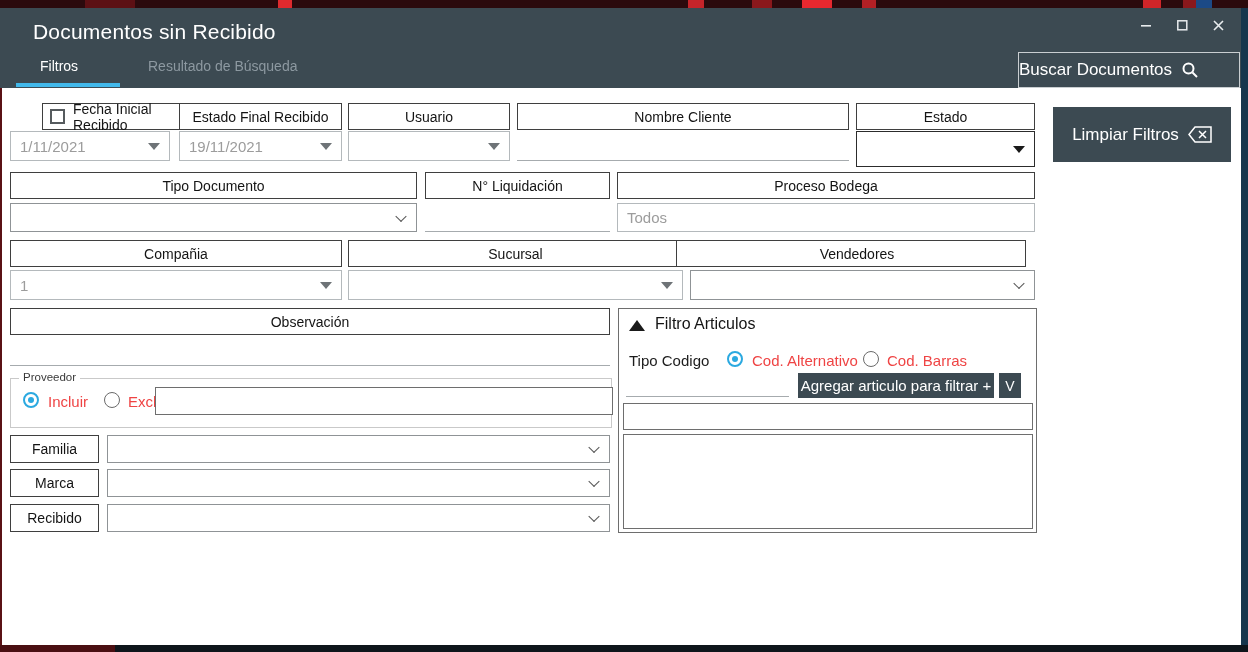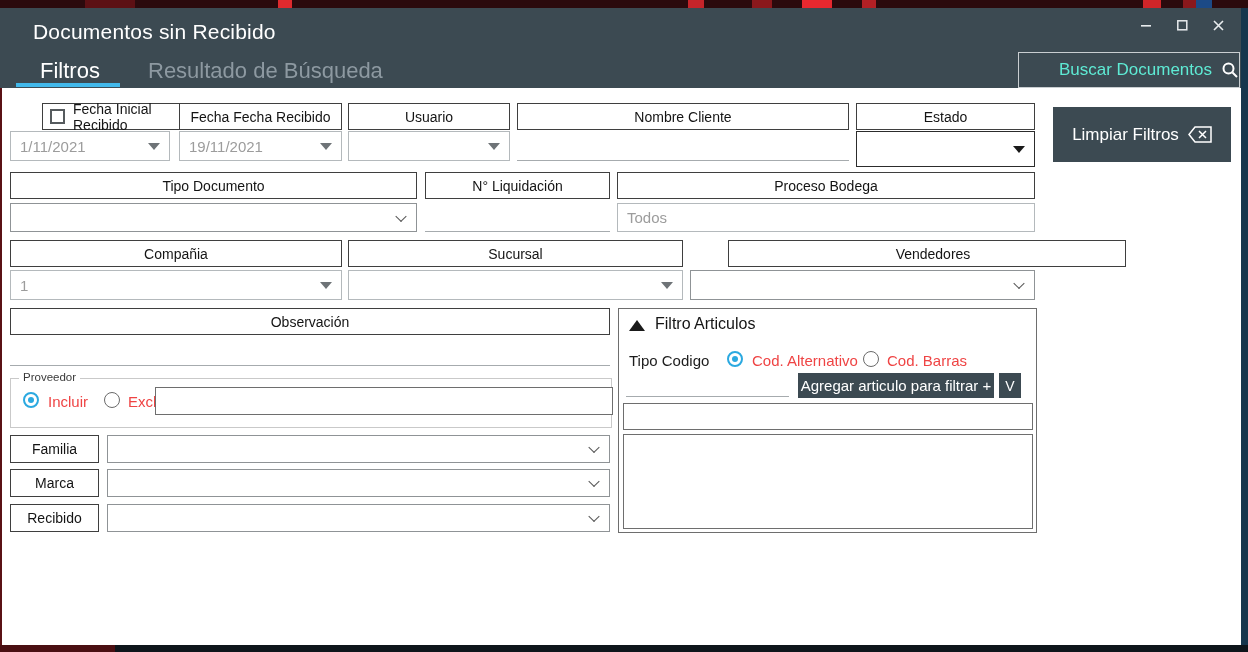--- a/index.html
+++ b/index.html
@@ -6,24 +6,24 @@
   *{box-sizing:border-box;font-family:"Liberation Sans","DejaVu Sans",sans-serif;}
   .screen{position:relative;width:1248px;height:652px;background:#fff;overflow:hidden;}
 
   
   .desktop-strip{position:absolute;left:0;top:0;width:1248px;height:8px;background:#2b0a0d;}
   .desktop-strip .seg{position:absolute;top:0;height:8px;}
   .titlebar{position:absolute;left:0;top:8px;width:1241px;height:80px;background:#3c4a52;}
   .win-title{position:absolute;left:33px;top:12px;font-size:21px;color:#fff;letter-spacing:.2px;}
   .win-controls{position:absolute;right:12px;top:6px;display:flex;gap:14px;align-items:center;}
   .win-btn{width:22px;height:22px;display:flex;align-items:center;justify-content:center;color:#e8ecee;cursor:default;}
-  .tab{position:absolute;top:50px;font-size:22px;color:#8d99a1;}
+  .tab{position:absolute;top:50px;font-size:14px;color:#8d99a1;}
   .tab.active{color:#fff;}
   .tab-underline{position:absolute;left:16px;top:75px;width:104px;height:4px;background:#41b8ea;}
-  .buscar-btn{position:absolute;left:1018px;top:44px;width:222px;height:36px;background:#3c4a52;border:1px solid #c9ced1;color:#5eead4;font-size:17px;display:flex;align-items:center;justify-content:flex-end;gap:9px;}
+  .buscar-btn{position:absolute;left:1018px;top:44px;width:222px;height:36px;background:#3c4a52;border:1px solid #c9ced1;color:#ffffff;font-size:17px;display:flex;align-items:center;justify-content:flex-start;gap:9px;}
   .right-border{position:absolute;right:0;top:8px;width:7px;height:644px;background:#16364d;}
   .bottom-border{position:absolute;left:0;bottom:0;width:1248px;height:7px;background:#0e151b;}
   .bottom-border .maroon{position:absolute;left:0;top:0;width:115px;height:7px;background:#4a0f12;}
   .left-edge{position:absolute;left:0;top:88px;width:2px;height:557px;background:#5a1115;}
 
   
   .lblbox{position:absolute;background:#fff;border:1px solid #3f3f3f;display:flex;align-items:center;justify-content:center;font-size:14px;color:#141414;}
   .lblbox.left{justify-content:flex-start;padding-left:7px;gap:8px;margin-left:32px;}
   .combo{position:absolute;background:#fff;border:1px solid #b4b9bc;display:flex;align-items:center;padding:0 14px 0 9px;font-size:15px;color:#9c9c9c;}
   .combo.darkb{border:1px solid #2c2c2c;}
@@ -101,21 +101,21 @@
         <line x1="11.5" y1="11.5" x2="16" y2="16" stroke="#fff" stroke-width="2"></line>
       </svg>
     </div>
   </div>
 
   <div class="lblbox left" style="left:10px;top:103px;width:160px;height:27px;">
     <span class="checkbox"></span>
     <span>Fecha Inicial Recibido</span>
   </div>
   <div class="lblbox" style="left:179px;top:103px;width:163px;height:27px;">
-    <span>Fecha Fecha Recibido</span>
+    <span>Estado Final Recibido</span>
   </div>
   <div class="lblbox" style="left:348px;top:103px;width:162px;height:27px;">
     <span>Usuario</span>
   </div>
   <div class="lblbox" style="left:517px;top:103px;width:332px;height:27px;">
     <span>Nombre Cliente</span>
   </div>
   <div class="lblbox" style="left:856px;top:103px;width:179px;height:27px;">
     <span>Estado</span>
   </div>
@@ -169,21 +169,21 @@
   <div class="combo" style="left:617px;top:203px;width:418px;height:29px;">
     <span>Todos</span>
   </div>
 
   <div class="lblbox" style="left:10px;top:240px;width:332px;height:27px;">
     <span>Compañia</span>
   </div>
   <div class="lblbox" style="left:348px;top:240px;width:335px;height:27px;">
     <span>Sucursal</span>
   </div>
-  <div class="lblbox" style="left:728px;top:240px;width:398px;height:27px;padding-left:12px;">
+  <div class="lblbox" style="left:676px;top:240px;width:350px;height:27px;padding-left:12px;">
     <span>Vendedores</span>
   </div>
 
   <div class="combo" style="left:10px;top:270px;width:332px;height:30px;">
     <span>1</span>
     <span class="tri"></span>
   </div>
   <div class="combo" style="left:348px;top:270px;width:335px;height:30px;">
     <span></span>
     <span class="tri"></span>

